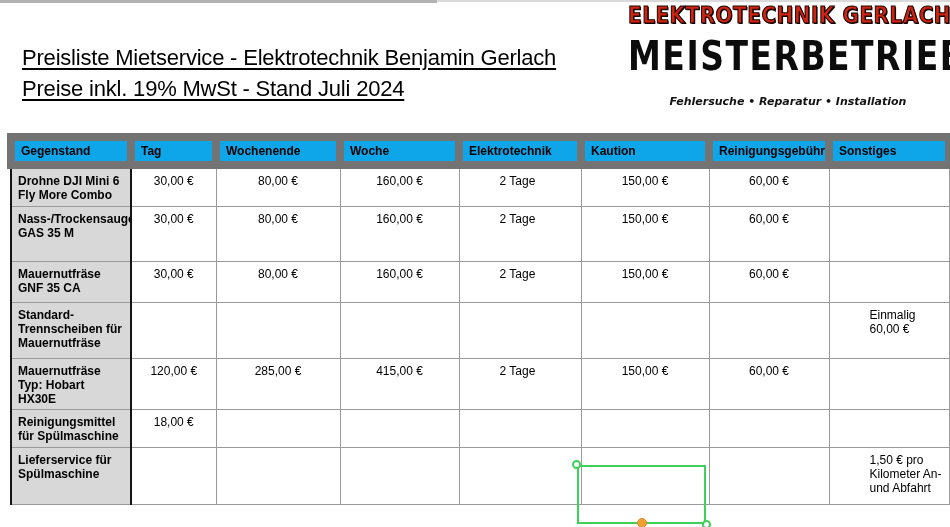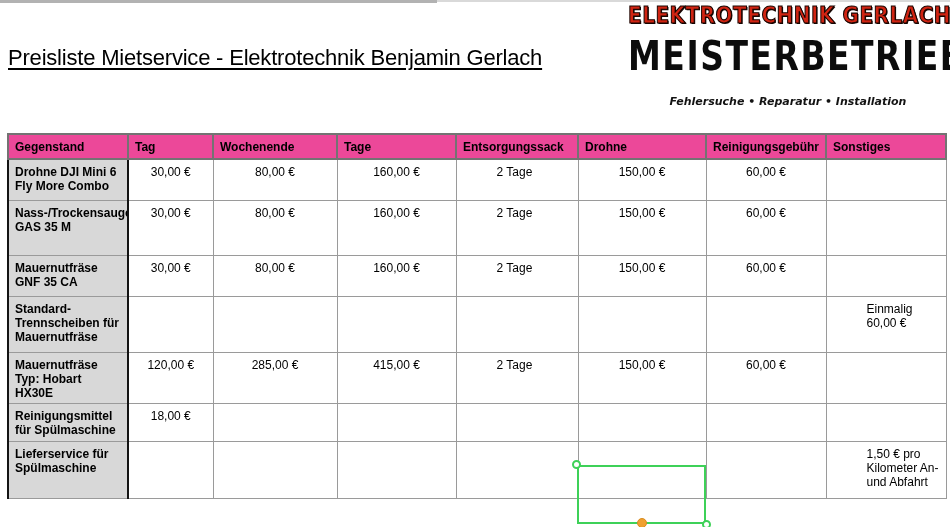--- a/index.html
+++ b/index.html
@@ -9,21 +9,21 @@
     width: 950px;
     height: 527px;
     overflow: hidden;
     background: #ffffff;
     font-family: "Liberation Sans", "DejaVu Sans", sans-serif;
     color: #000;
   }
   .top-line { position: absolute; top: 0; left: 0; width: 950px; height: 2px; background: #d9d9d9; }
   .top-line-dark { position: absolute; top: 0; left: 0; width: 437px; height: 3px; background: #b2b2b2; }
 
-  .title-block { position: absolute; left: 8px; top: 42px; }
+  .title-block { position: absolute; left: 22px; top: 42px; }
   .title-line {
     font-size: 22px;
     line-height: 31px;
     font-weight: 400;
     letter-spacing: -0.2px;
     text-decoration: underline;
     text-decoration-thickness: 1.5px;
     text-underline-offset: 3px;
     white-space: nowrap;
   }
@@ -64,22 +64,22 @@
     position: absolute;
     left: 7px;
     top: 133px;
     border-collapse: collapse;
     table-layout: fixed;
     width: 938px;
     font-size: 12px;
     line-height: 14px;
   }
   .price-table th {
-    background: #ec4899;
-    border: 2px solid #737373;
+    background: #0ea5e9;
+    border: 8px solid #737373;
     font-weight: 700;
     text-align: left;
     vertical-align: middle;
     padding: 3px 6px;
     overflow: hidden;
     white-space: nowrap;
   }
   .price-table td {
     border: 1px solid #9a9a9a;
     vertical-align: top;
@@ -126,20 +126,21 @@
 </head>
 <body>
 
 <div class="page">
 
   <div class="top-line"></div>
   <div class="top-line-dark"></div>
 
   <div class="title-block">
     <div class="title-line">Preisliste Mietservice - Elektrotechnik Benjamin Gerlach</div>
+    <div class="title-line">Preise inkl. 19% MwSt - Stand Juli 2024</div>
   </div>
 
   <div class="logo">
     <div class="logo-brand">ELEKTROTECHNIK GERLACH</div>
     <div class="logo-meister">MEISTERBETRIEB</div>
     <div class="logo-tagline">Fehlersuche • Reparatur • Installation</div>
   </div>
 
   <table class="price-table">
     <colgroup>
@@ -150,23 +151,23 @@
       <col style="width:122px">
         <col style="width:128px">
         <col style="width:120px">
         <col style="width:120px">
     </colgroup>
     <thead>
       <tr style="height:25px">
         <th>Gegenstand</th>
         <th>Tag</th>
         <th>Wochenende</th>
-        <th>Tage</th>
-        <th>Entsorgungssack</th>
-        <th>Drohne</th>
+        <th>Woche</th>
+        <th>Elektrotechnik</th>
+        <th>Kaution</th>
         <th>Reinigungsgebühr</th>
         <th>Sonstiges</th>
       </tr>
     </thead>
     <tbody>
       <tr style="height:41px">
         <td class="first">Drohne DJI Mini 6 Fly More Combo</td>
         <td class="num">30,00 €</td>
         <td class="num">80,00 €</td>
         <td class="num">160,00 €</td>

